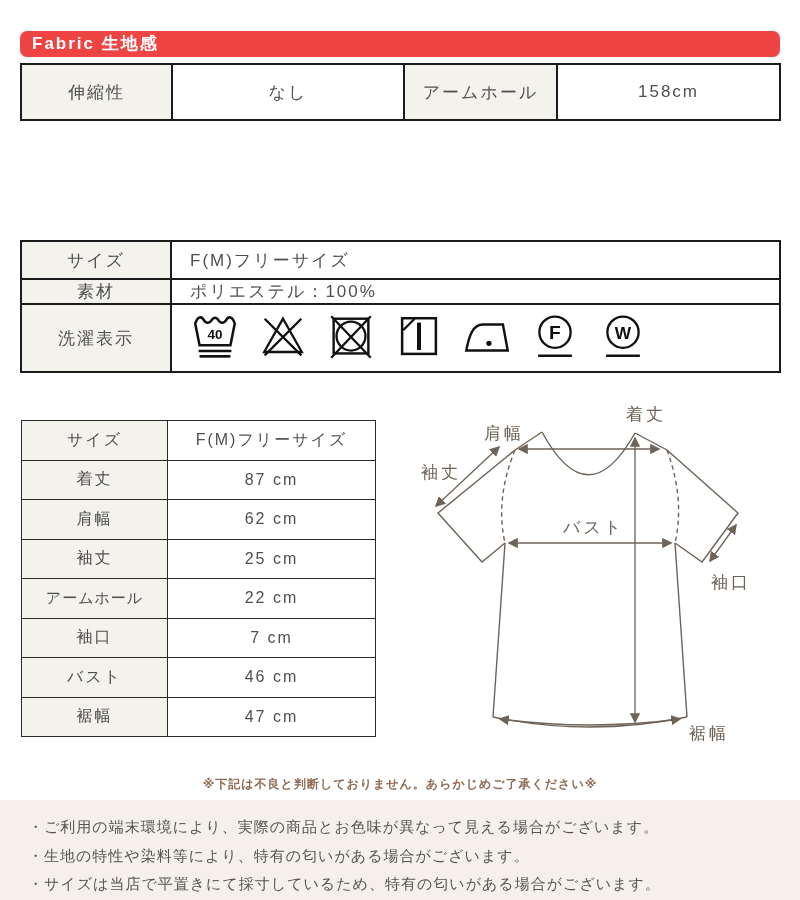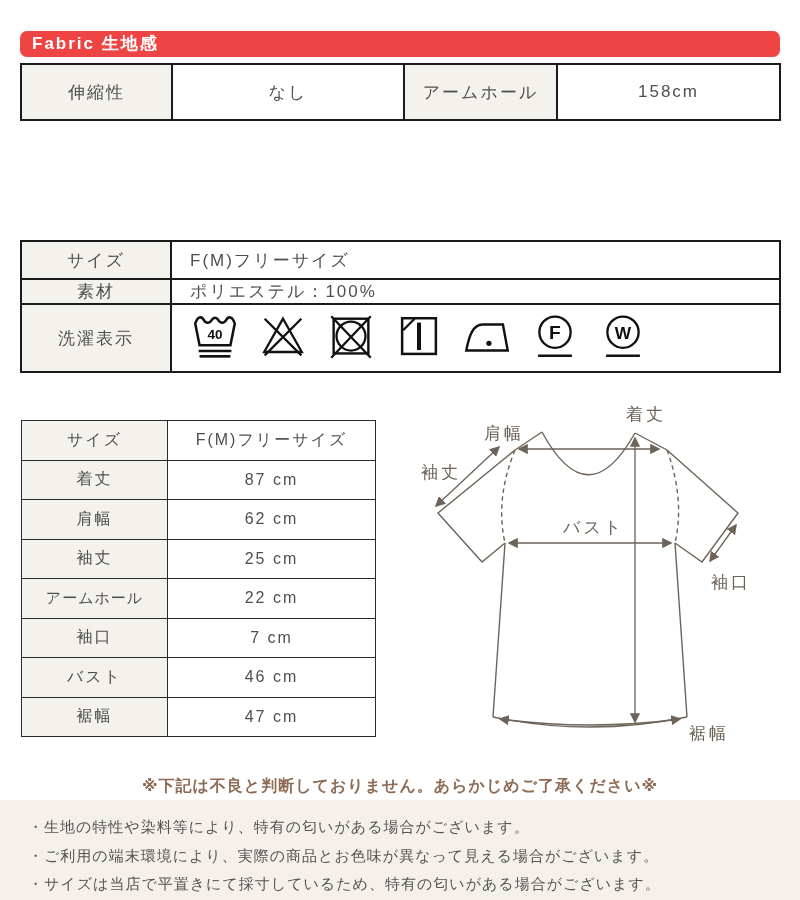--- a/index.html
+++ b/index.html
@@ -30,21 +30,21 @@
   #meas-table{top:420px;left:21px;width:354px;}
   #meas-table th,#meas-table td{border:1.5px solid #2a2a2a;font-size:16px;}
   #meas-table tr{height:39.5px;}
   #meas-table th{letter-spacing:2px;}
   .val{color:#5a5a5a;letter-spacing:1px;}
 
   #diagram{position:absolute;left:405px;top:395px;width:390px;height:370px;}
   #diagram text{font-size:17px;letter-spacing:3px;fill:#6e6358;}
 
   #notes-heading{position:absolute;top:776px;left:0;width:800px;text-align:center;
-      font-size:16px;font-weight:bold;color:#8d6b54;letter-spacing:1px;}
+      font-size:12px;font-weight:bold;color:#8d6b54;letter-spacing:1px;}
   #notes-box{position:absolute;top:800px;left:0;width:800px;height:100px;
       background:#f5f0ea;box-sizing:border-box;padding:13px 0 0 28px;}
   #notes-box .note-line{font-size:15px;color:#555555;line-height:28.5px;letter-spacing:1px;}
 </style>
 </head>
 <body>
 
 <div class="page">
 
   <div class="bar" id="fabric-bar">Fabric 生地感</div>
@@ -202,18 +202,18 @@
     <text x="221" y="25">着丈</text>
     <text x="79" y="44">肩幅</text>
     <text x="16" y="83">袖丈</text>
     <text x="158" y="138">バスト</text>
     <text x="306" y="193">袖口</text>
     <text x="284" y="344">裾幅</text>
   </svg>
 
   <div id="notes-heading">※下記は不良と判断しておりません。あらかじめご了承ください※</div>
   <div id="notes-box">
+    <div class="note-line">・ご利用の端末環境により、実際の商品とお色味が異なって見える場合がございます。</div>
     <div class="note-line">・生地の特性や染料等により、特有の匂いがある場合がございます。</div>
-    <div class="note-line">・ご利用の端末環境により、実際の商品とお色味が異なって見える場合がございます。</div>
     <div class="note-line">・サイズは当店で平置きにて採寸しているため、特有の匂いがある場合がございます。</div>
   </div>
 
 </div>
 
 </body></html>

